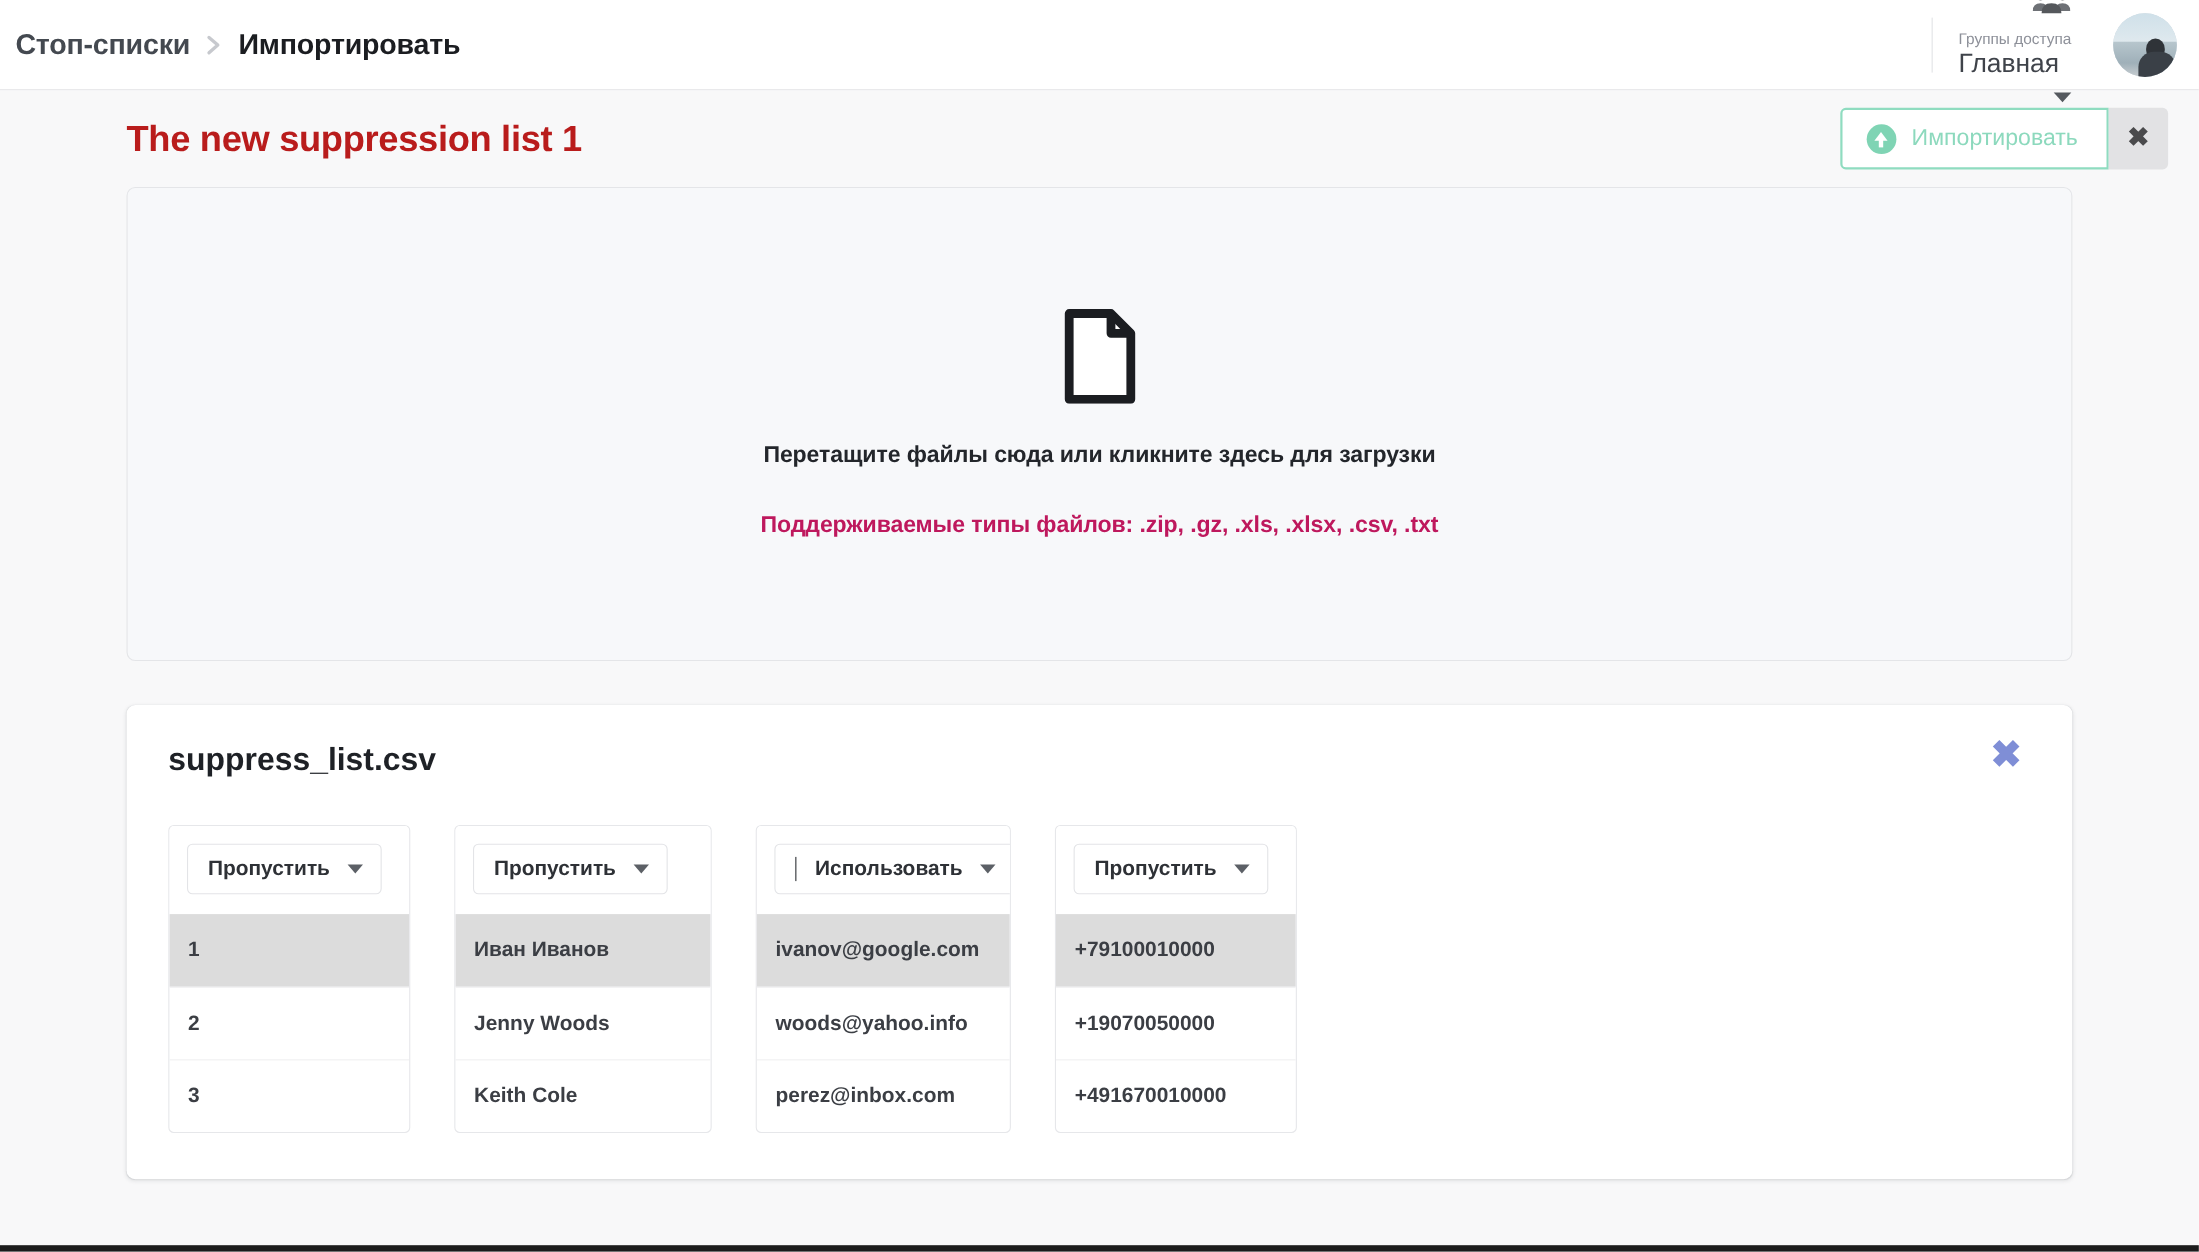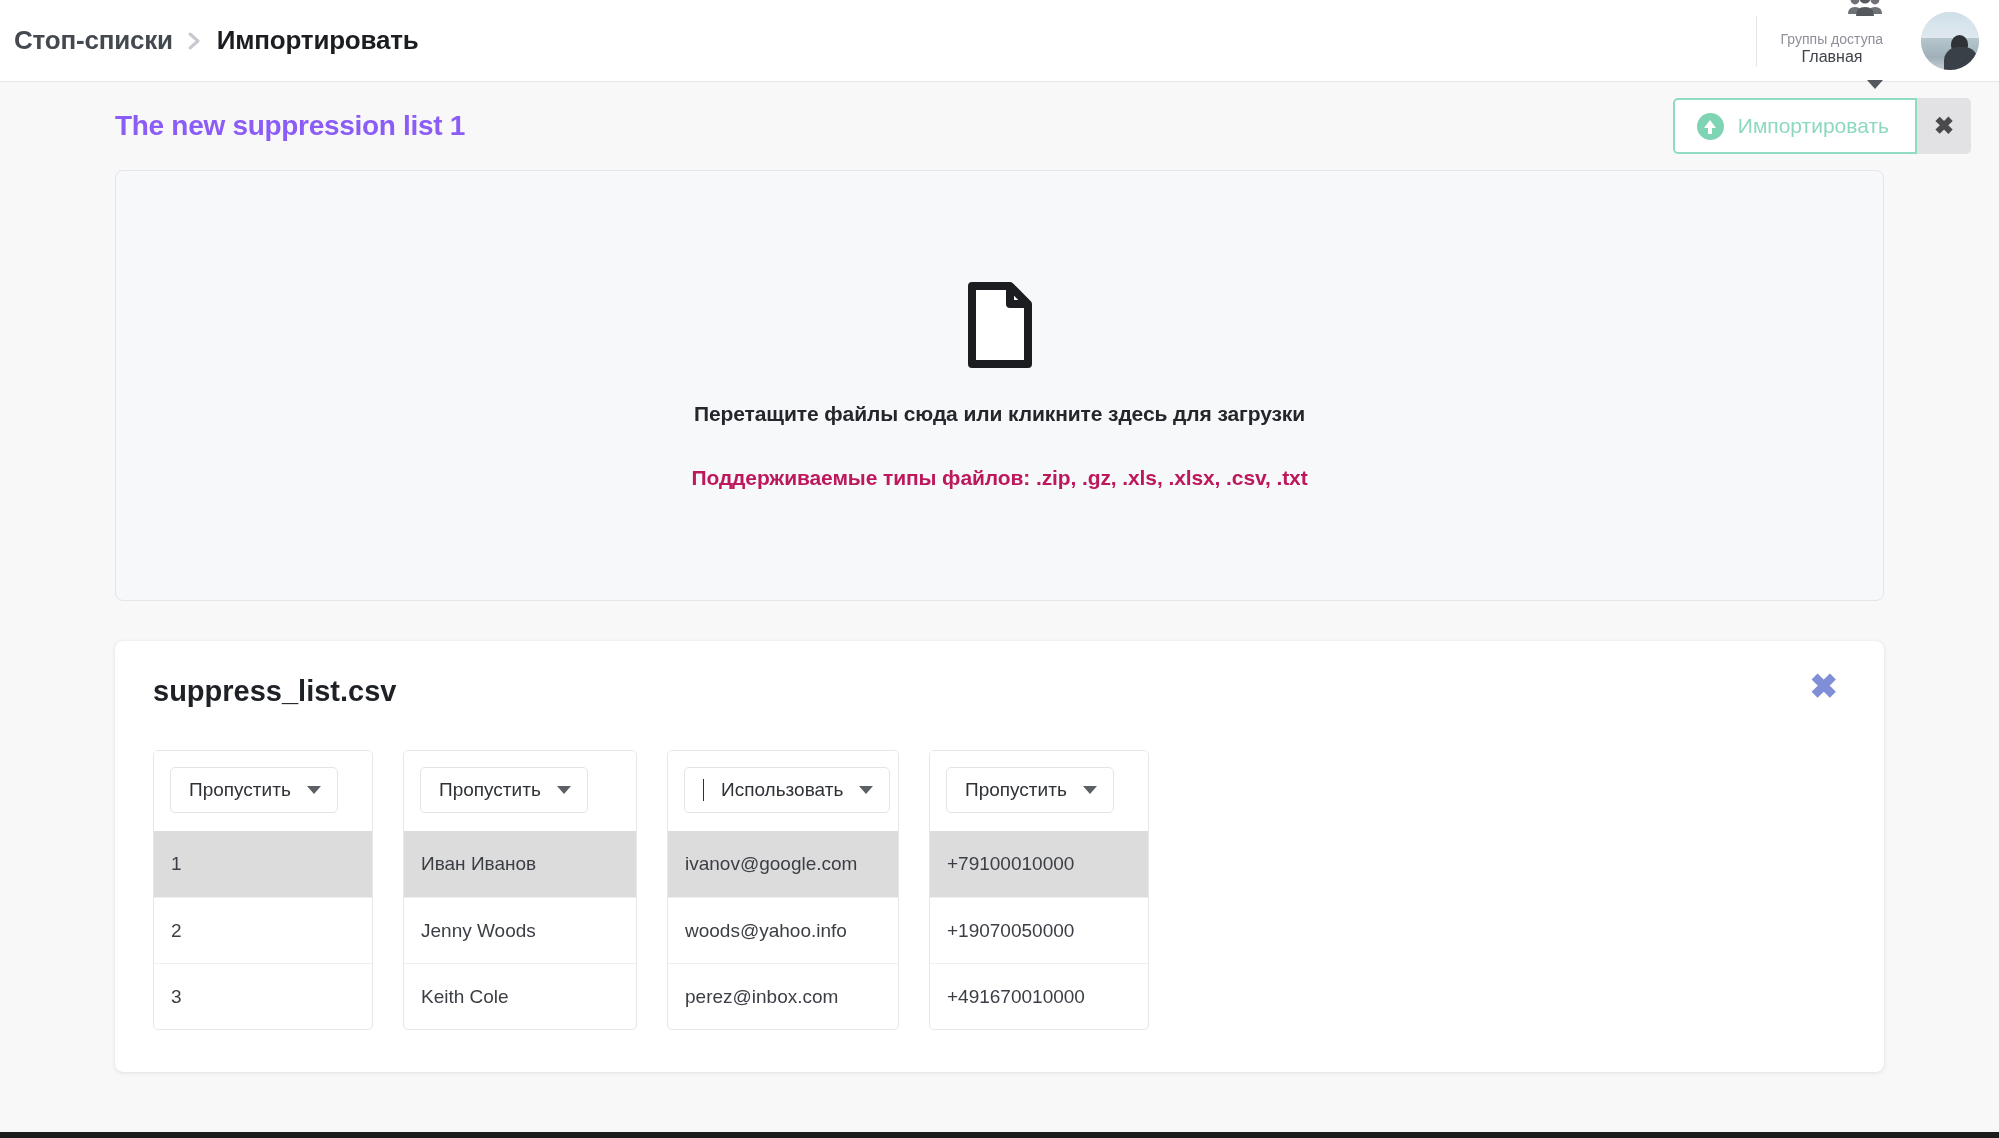--- a/index.html
+++ b/index.html
@@ -72,21 +72,21 @@
     display: flex;
     align-items: flex-end;
     gap: 14px;
     cursor: pointer;
     padding-right: 8px;
     flex-direction: column;
   }
   .group-icon { width: 36px; height: 26px; display: block; }
   .group-text { display: flex; flex-direction: column; line-height: 1.05; }
   .group-label { font-size: 14px; color: #8d9099; margin-bottom: 2px; }
-  .group-value { font-size: 16px; color: #3f434a; margin-left: 21px; }
+  .group-value { font-size: 24px; color: #3f434a; }
   .caret-down {
     width: 0; height: 0;
     border-left: 8px solid transparent;
     border-right: 8px solid transparent;
     border-top: 9px solid #55595f;
     margin-left: 26px;
   }
   .avatar {
     width: 58px; height: 58px;
     border-radius: 50%;
@@ -118,23 +118,23 @@
   
   .page-head {
     flex: 0 0 auto;
     height: 88px;
     display: flex;
     align-items: center;
     justify-content: space-between;
     padding: 0 28px 0 115px;
   }
   .page-title {
-    font-size: 28px;
+    font-size: 33px;
     font-weight: bold;
-    color: #8b5cf6;
+    color: #b91c1c;
     letter-spacing: -0.3px;
   }
   .head-actions { display: flex; align-items: stretch; height: 56px; }
   .btn-import {
     display: flex; align-items: center; gap: 14px;
     background: #ffffff;
     border: 2px solid #8fdcc0;
     border-radius: 5px 0 0 5px;
     padding: 0 26px 0 22px;
     cursor: pointer;
@@ -199,21 +199,21 @@
     padding: 0 8px 0 16px;
   }
   .file-name { font-size: 29px; font-weight: bold; color: #1e2126; }
   .btn-remove-file {
     background: none; border: none; cursor: pointer;
     font-size: 34px; color: #7f8ed6; line-height: 0.7; font-weight: bold;
     padding: 0 4px;
   }
 
   
-  .columns { display: flex; gap: 30px; margin-top: 42px; padding-left: 16px; }
+  .columns { display: flex; gap: 40px; margin-top: 42px; padding-left: 16px; font-weight: bold; }
   .col {
     border: 1px solid #e6e7ea;
     border-radius: 5px;
     overflow: hidden;
     background: #ffffff;
   }
   .col-0 { width: 220px; }
   .col-1 { width: 234px; }
   .col-2 { width: 232px; }
   .col-3 { width: 220px; }

